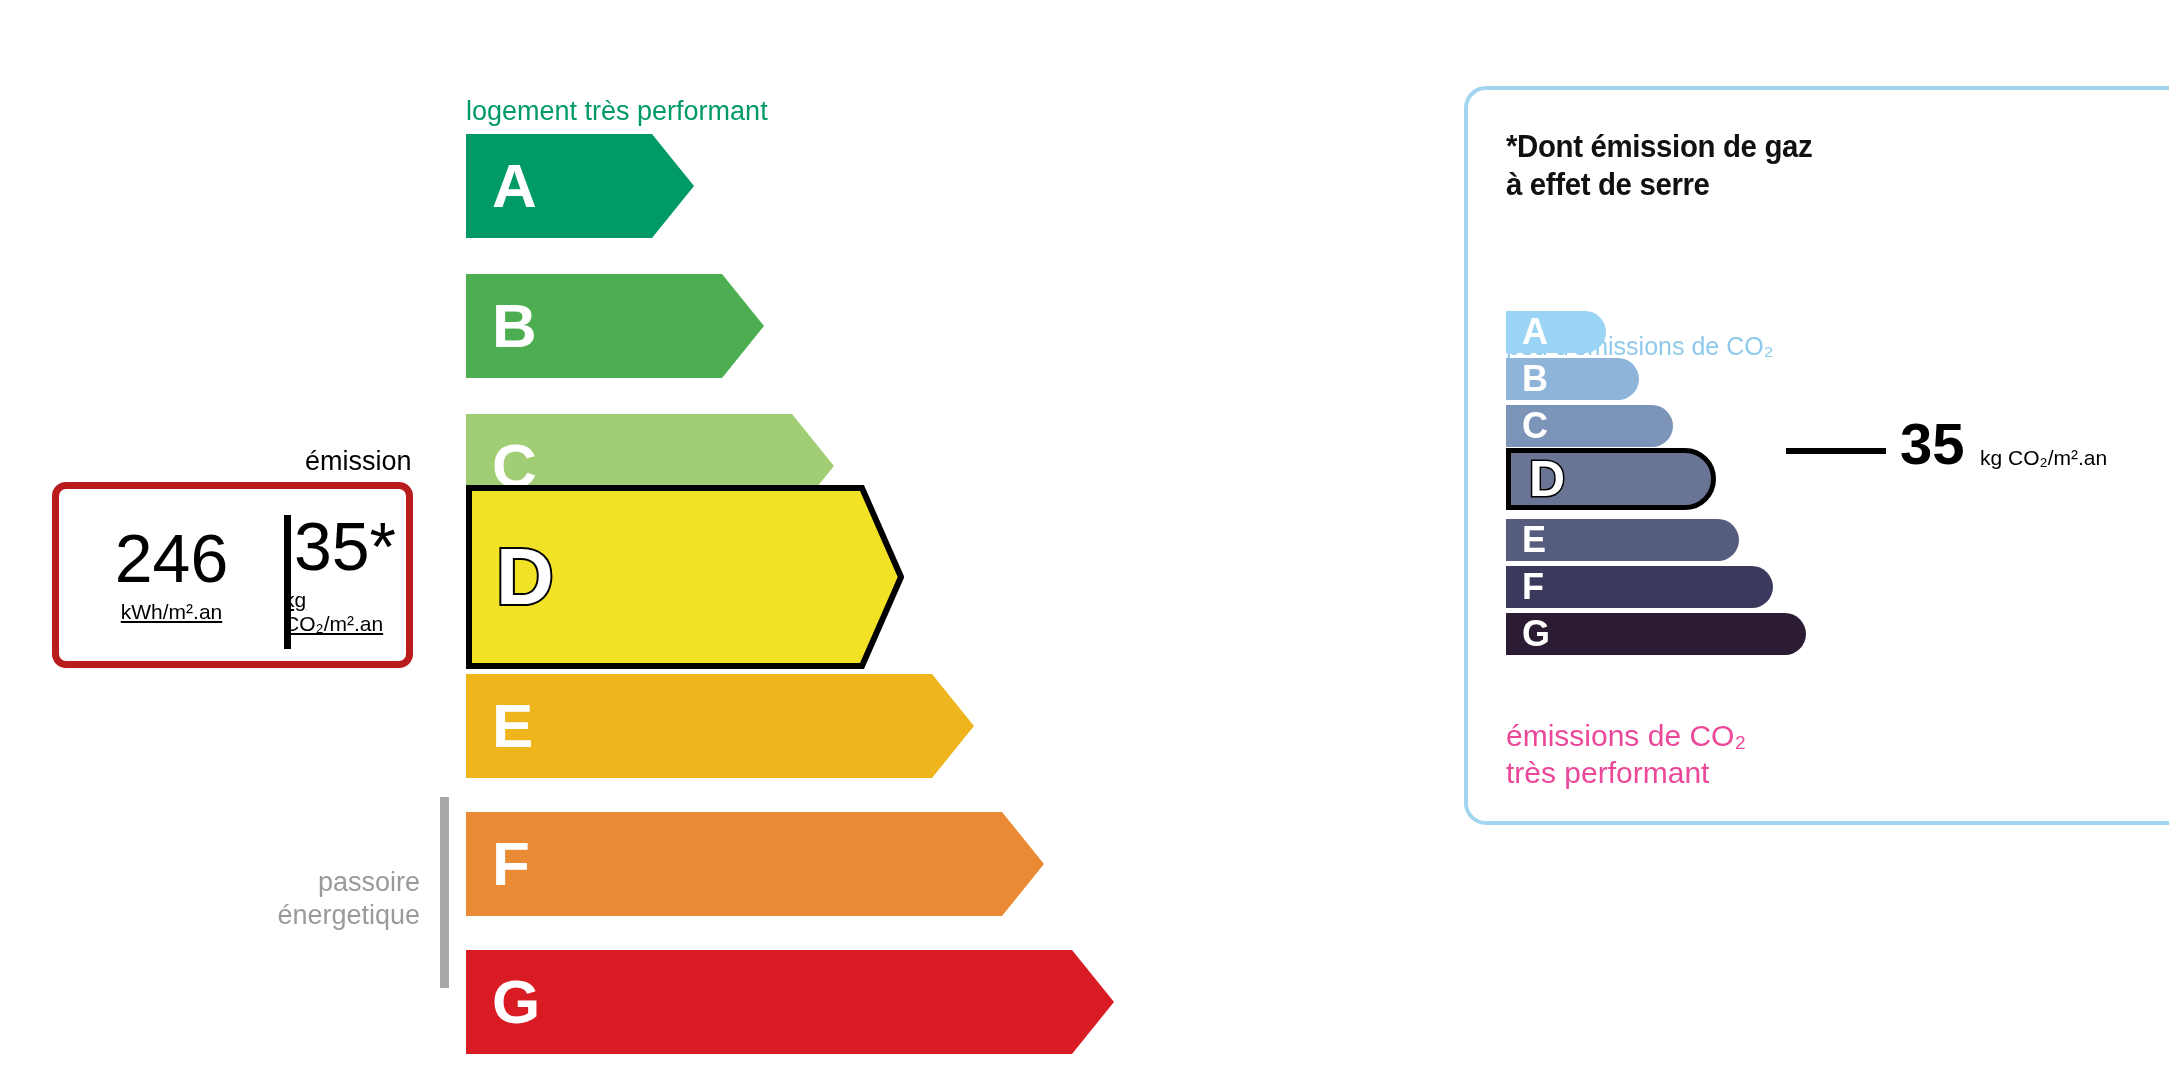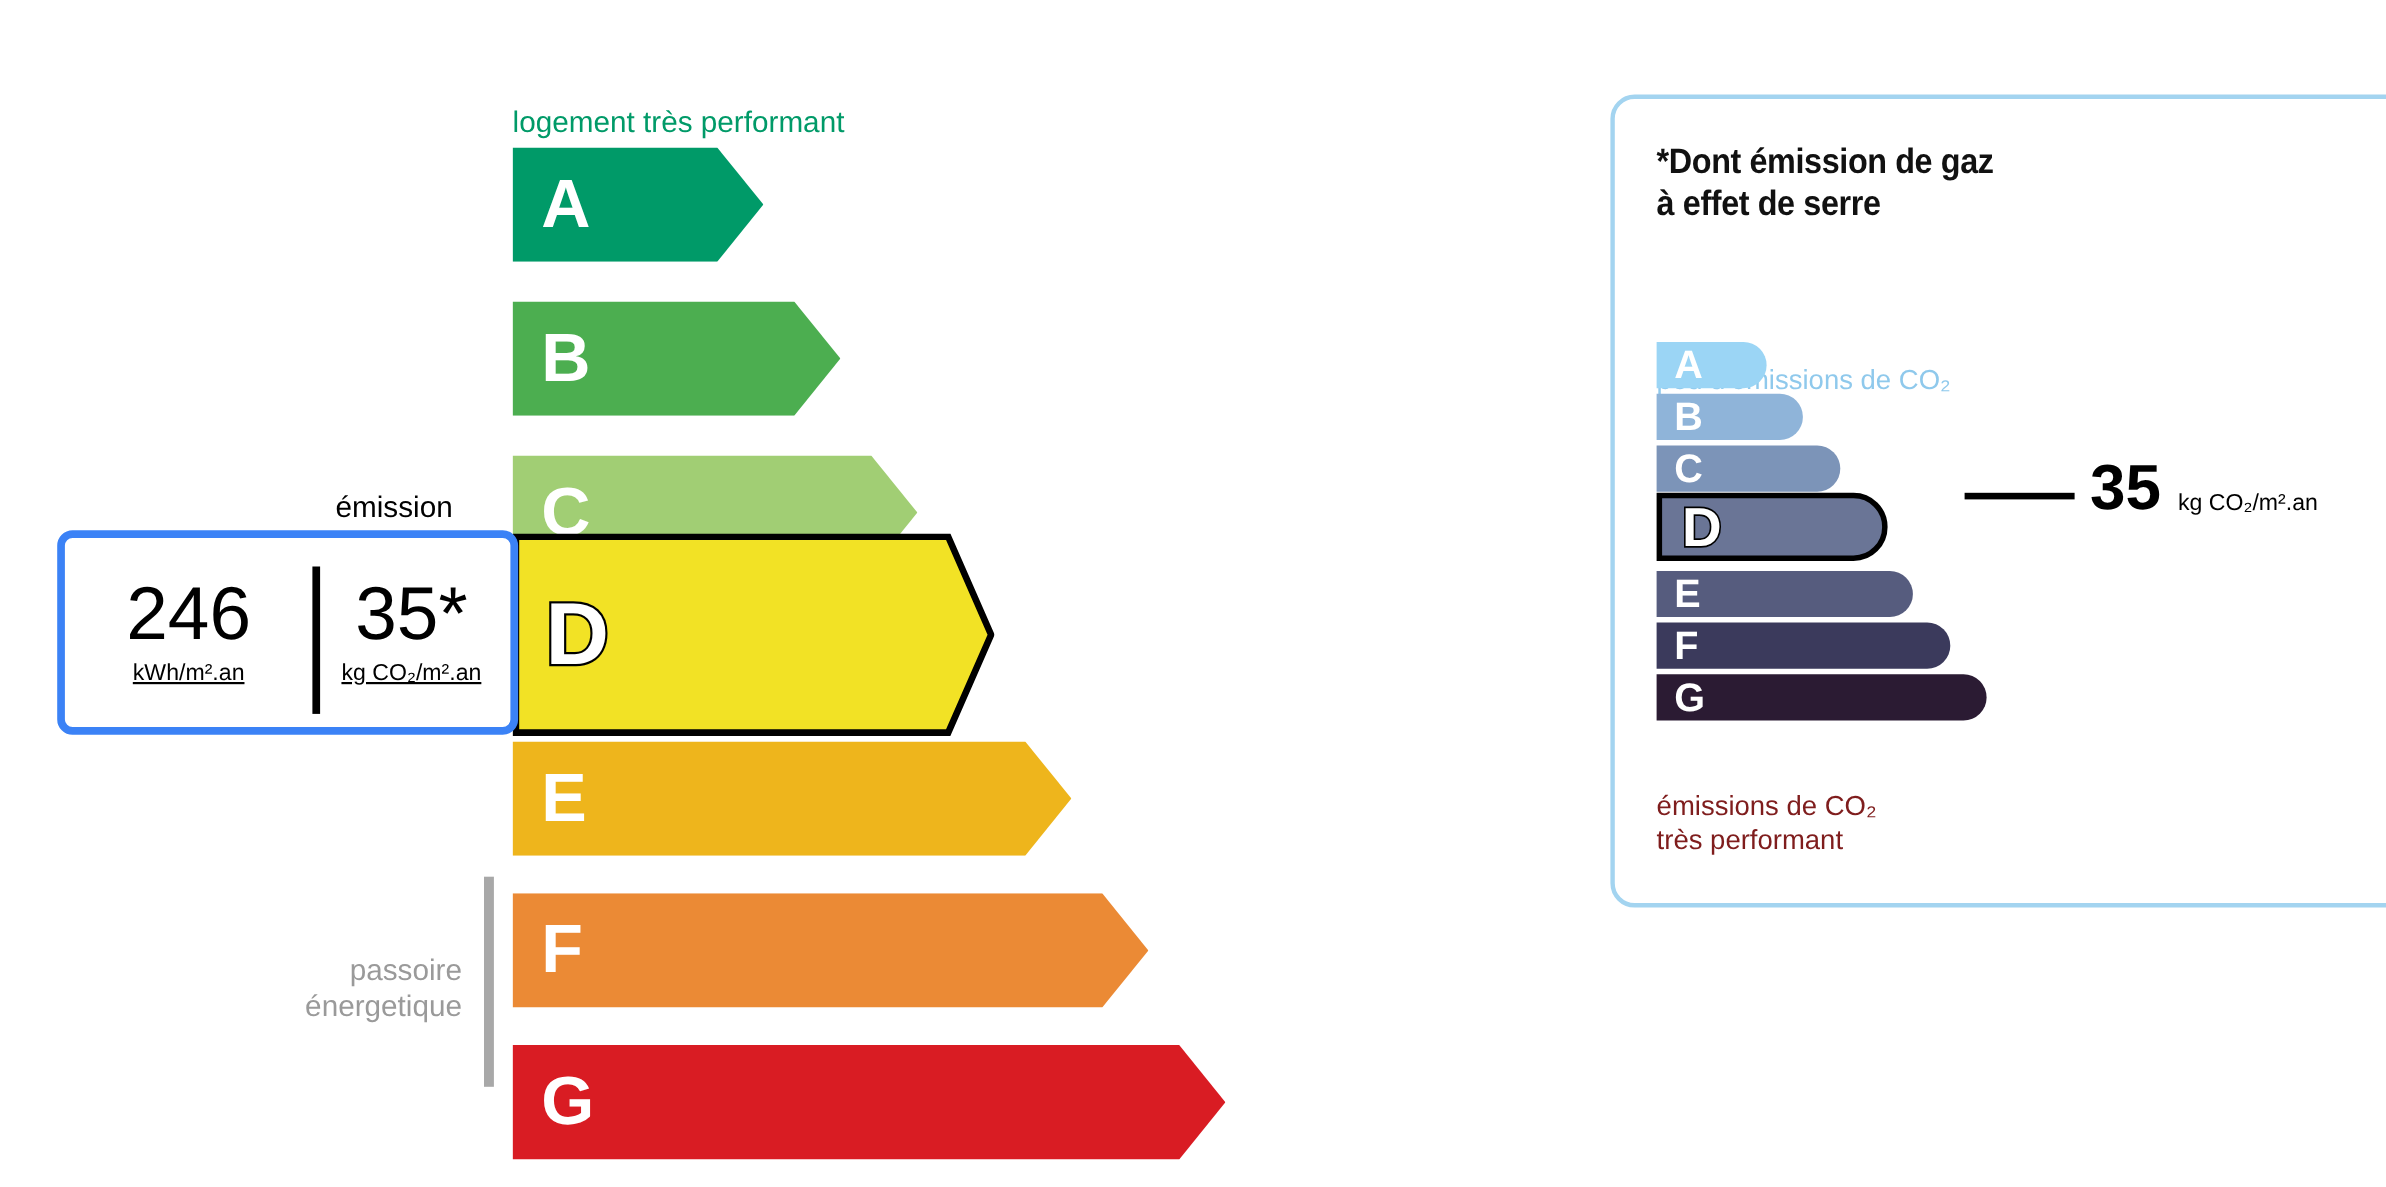--- a/index.html
+++ b/index.html
@@ -46,23 +46,23 @@
     color:#ffffff;
     -webkit-text-stroke:4px #000;
     paint-order:stroke fill;
     font-size:80px;
     margin-left:30px;
   }
 
   
   #value-box{
     position:absolute; left:52px; top:434px;
-    width:419px; height:186px;
+    width:361px; height:186px;
     background:#ffffff;
-    border:7px solid #3b82f6;
+    border:7px solid #b91c1c;
     border-radius:14px;
     box-sizing:border-box;
     z-index:6;
     display:flex;
   }
   .vb-cell{
     flex:1 1 0; display:flex; flex-direction:column;
     align-items:center; justify-content:center;
   }
   .vb-cell.left{flex:0 0 225px;}
@@ -108,21 +108,21 @@
     font-size:32px; font-weight:bold; color:#111;
     line-height:1.18; letter-spacing:-0.4px;
     transform:scaleX(0.92); transform-origin:left top;
   }
   #co2-top-caption{
     position:absolute; left:38px; top:242px;
     font-size:25px; color:#8FC9EC; white-space:nowrap;
   }
   #co2-bottom-caption{
     position:absolute; left:38px; top:628px;
-    font-size:25px; color:#7f1d1d; line-height:1.22;
+    font-size:30px; color:#ec4899; line-height:1.22;
   }
   .co2-row{position:absolute; left:38px;}
   .co2-bar{
     height:100%;
     border-radius:0 40px 40px 0;
     display:flex; align-items:center;
     box-sizing:border-box;
   }
   .co2-bar .glyph{
     color:#ffffff; font-weight:bold; font-size:36px;

